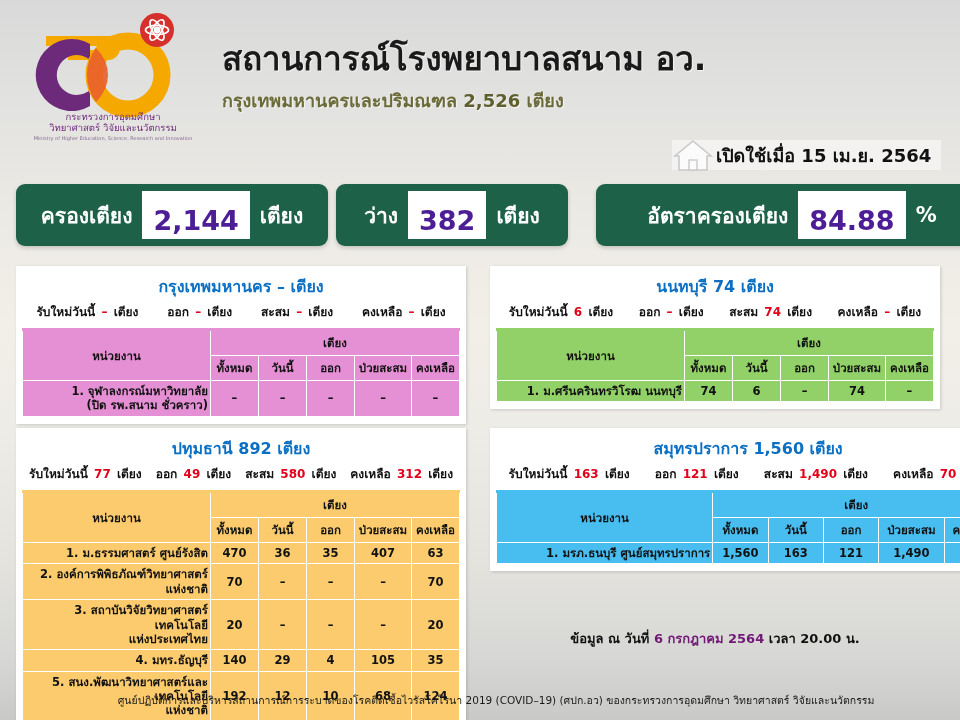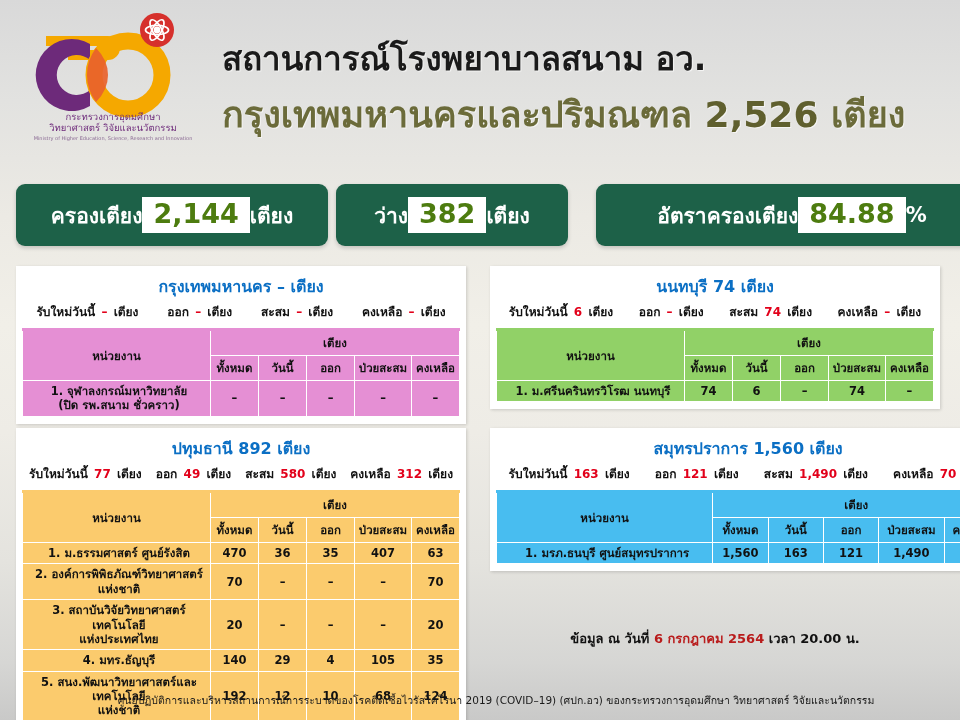--- a/index.html
+++ b/index.html
@@ -38,21 +38,21 @@
     font-weight: bold;
     color: #1a1a1a;
     letter-spacing: 0px;
     white-space: nowrap;
     text-shadow: 1px 1px 1px rgba(255,255,255,0.7);
   }
   .title-sub {
     position: absolute;
     left: 222px;
     top: 86px;
-    font-size: 36px;
+    font-size: 18px;
     font-weight: bold;
     color: #6b6b3a;
     white-space: nowrap;
     text-shadow: 1px 1px 0 rgba(255,255,255,0.6);
   }
   .title-sub .num { color: #5f5f2e; }
 
   .open-badge {
     position: absolute;
     left: 672px;
@@ -87,34 +87,35 @@
   }
   .sumbox {
     position: absolute;
     top: 0;
     height: 62px;
     background: #1d6148;
     border-radius: 9px;
     display: flex;
     align-items: center;
     justify-content: center;
+    gap: 10px;
     color: #ffffff;
     box-shadow: 0 2px 4px rgba(0,0,0,0.18);
   }
   .sumbox .lbl {
     font-size: 21px;
     font-weight: bold;
     white-space: nowrap;
   }
   .sumbox .valbox {
     background: #ffffff;
-    color: #4d7c0f;
+    color: #4c1d95;
     font-size: 27px;
     font-weight: bold;
-    padding: 3px 11px 4px 11px;
+    padding: 16px 11px 4px 11px;
     line-height: 1.05;
     white-space: nowrap;
   }
   #sum-occupied { left: 16px;  width: 312px; }
   #sum-free     { left: 336px; width: 232px; }
   #sum-rate     { left: 596px; width: 392px; }
 
   
   .panel {
     position: absolute;
@@ -156,21 +157,21 @@
     table-layout: fixed;
   }
   table.beds th, table.beds td {
     border: 1px solid #ffffff;
     padding: 3px 2px;
     text-align: center;
     font-weight: bold;
     vertical-align: middle;
   }
   table.beds td.org {
-    text-align: center;
+    text-align: right;
     padding-left: 7px;
     line-height: 1.25;
     margin-top: 8px;
   }
   .col-org  { width: 43%; }
   .col-num  { width: 11%; }
   .col-acc  { width: 13%; }
 
   
   .theme-pink  th, .theme-pink  td { background: #e58fd4; }
@@ -190,21 +191,21 @@
     position: absolute;
     left: 490px;
     top: 628px;
     width: 450px;
     text-align: center;
     font-size: 13px;
     font-weight: bold;
     color: #111;
     white-space: nowrap;
   }
-  .data-asof .red { color: #b91c1c; margin-top: 48px; }
+  .data-asof .red { color: #701a75; margin-top: 48px; }
 
   .footer-note {
     position: absolute;
     left: 16px;
     top: 692px;
     width: 960px;
     text-align: center;
     font-size: 10.5px;
     color: #1a1a1a;
     white-space: nowrap;
@@ -244,20 +245,27 @@
   </div>
 
   <div class="title-main">สถานการณ์โรงพยาบาลสนาม อว.</div>
 
   <div class="title-sub">
     <span>กรุงเทพมหานครและปริมณฑล</span>
     <span class="num">2,526</span>
     <span>เตียง</span>
   </div>
 
+  <div class="open-badge">
+    <svg class="house-icon" viewBox="0 0 42 34">
+      <path d="M21 3 L39 18 L35 18 L35 32 L7 32 L7 18 L3 18 Z" fill="#fbfbfb" stroke="#c9c9c9" stroke-width="1.6"></path>
+      <rect x="17" y="22" width="8" height="10" fill="#fbfbfb" stroke="#c9c9c9" stroke-width="1.4"></rect>
+    </svg>
+    <span class="open-badge-text">เปิดใช้เมื่อ 15 เม.ย. 2564</span>
+  </div>
 </div>
 
 <div class="summary-row">
 
   <div class="sumbox" id="sum-occupied">
     <span class="lbl">ครองเตียง</span>
     <span class="valbox">2,144</span>
     <span class="lbl">เตียง</span>
   </div>
 

